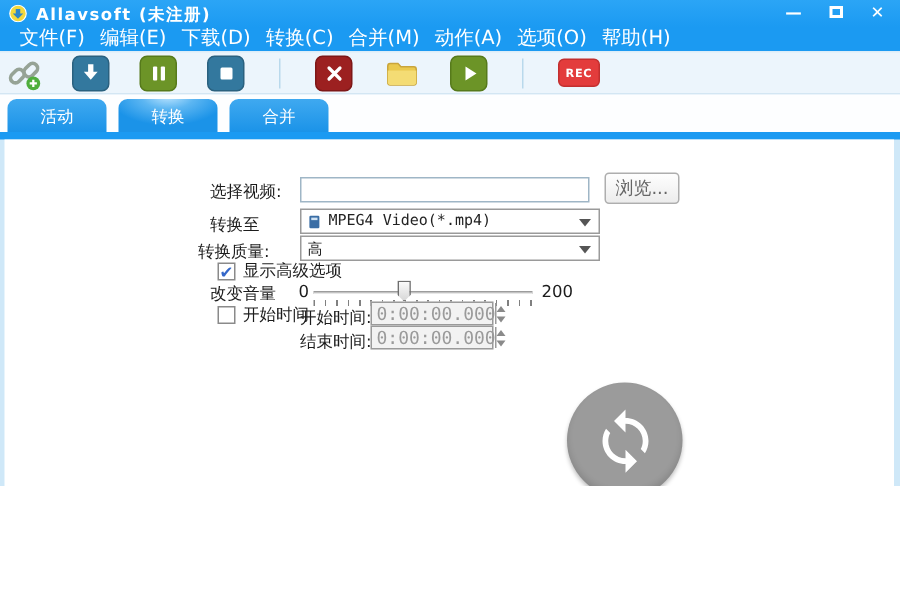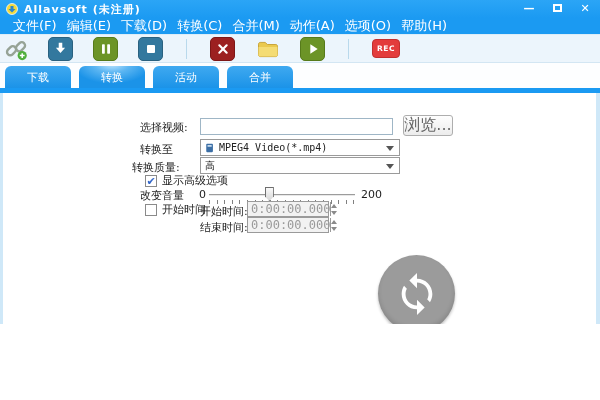--- a/index.html
+++ b/index.html
@@ -63,21 +63,21 @@
     background:#e3f1fb; }
   .statusbar { position:absolute; top:383px; left:0; right:0; height:17px;
     background:var(--bar_blue,#1b9af2); }
 
   .flabel { position:absolute; font-size:11px; color:#1c1c1c; white-space:nowrap;text-align:right; }
   .text-input { position:absolute; left:197px; top:25px; width:193px; height:17px;
     border:1px solid #9fb6c6; background:#fff; font-size:11px; padding:0 3px;
     font-family:"DejaVu Sans",sans-serif; }
   .browse-btn { position:absolute; left:400px; top:22px; width:50px; height:21px;
     background:linear-gradient(#fefefe,#ececec); border:1px solid #aeaeae;
-    border-radius:3px; color:#666; font-size:16px; display:flex;
+    border-radius:3px; color:#666; font-size:12px; display:flex;
     align-items:center; justify-content:center; }
   .dropdown { position:absolute; left:197px; top:46px; width:200px; height:17px;
     border:1px solid #9a9a9a; background:#fff; display:flex; align-items:center;
     padding:0 4px; font-family:"DejaVu Sans Mono","Liberation Mono",monospace;
     font-size:10px; color:#222; }
   .dd-quality { top:64px; }
   .dd-arrow { position:absolute; right:5px; top:6px; width:0; height:0;
     border-left:4px solid transparent; border-right:4px solid transparent;
     border-top:5px solid #555; }
   .file-ico { width:10px; height:10px; margin-right:4px; flex:0 0 auto; }
@@ -188,23 +188,22 @@
     <span class="tool-btn tb-green">
       <svg viewBox="0 0 24 24" width="16" height="16">
         <polygon points="8,5 19,12 8,19" fill="#fff"></polygon>
       </svg>
     </span>
     <span class="tb-sep"></span>
     <span class="rec-btn">REC</span>
   </div>
 
   <div class="tabstrip">
-    <div class="tab">下载</div>
+    <div class="tab">活动</div>
     <div class="tab active">转换</div>
-    <div class="tab">活动</div>
     <div class="tab">合并</div>
   </div>
   <div class="tabline"></div>
 
   <div class="content">
 
     <span class="flabel" style="left:137px; top:27px;">选择视频:</span>
     <input class="text-input" type="text" value="" style="">
     <div class="browse-btn">浏览...</div>
 

